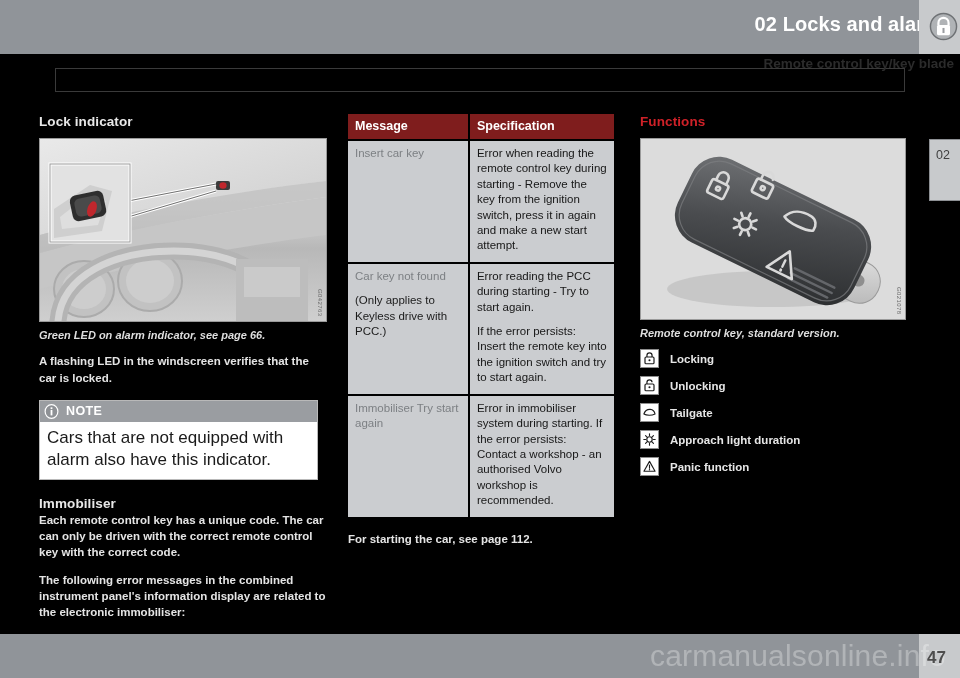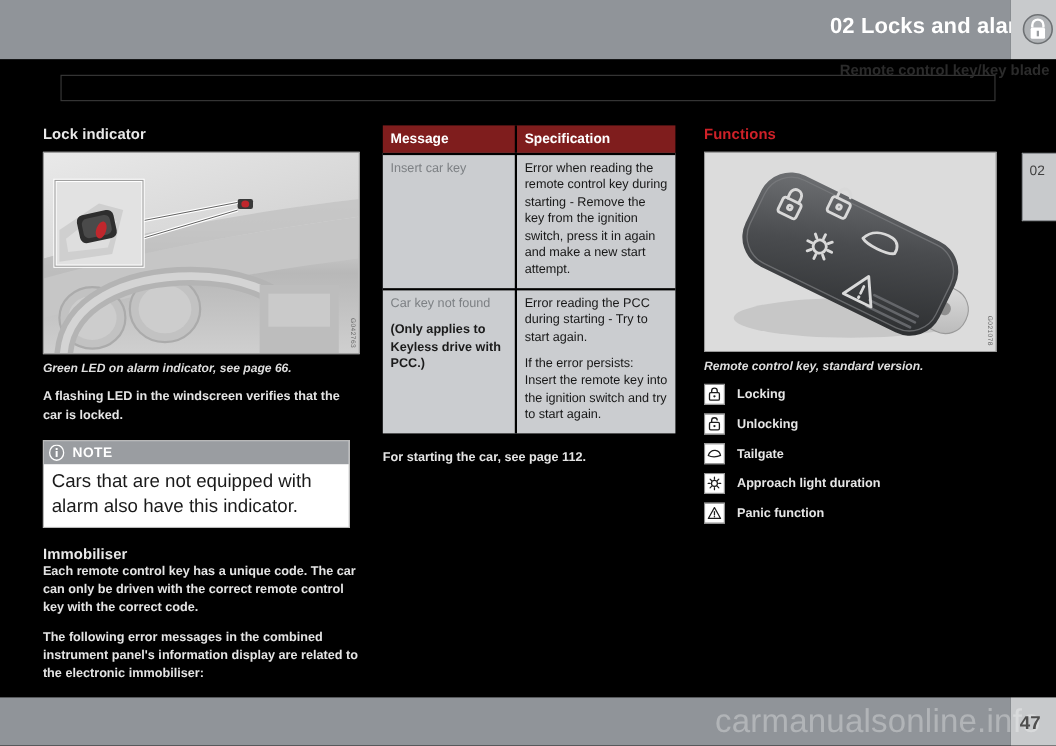--- a/index.html
+++ b/index.html
@@ -201,21 +201,21 @@
     padding: 5px 7px 8px 7px;
     vertical-align: top;
     border-right: 2px solid #000000;
     border-top: 2px solid #000000;
   }
   #msg-table td:last-child { border-right: none; }
   #msg-table td.msg-cell { color: #7d8084; }
   #msg-table td.spec-cell { color: #171717; }
   #msg-table td p { margin: 0; }
   #msg-table td p + p { margin-top: 9px; }
-  #msg-table td.msg-cell p.sub { color: #1b1b1b; font-weight: bold; }
+  #msg-table td.msg-cell p.sub { color: #1b1b1b; }
 
   
   #func-list { margin-top: 7px; }
   .func-row {
     display: flex;
     align-items: center;
     height: 23px;
     margin-bottom: 4px;
   }
   .func-icon {
@@ -391,20 +391,28 @@
         <tr>
           <td class="msg-cell">
             <p>Car key not found</p>
             <p class="sub">(Only applies to Keyless drive with PCC.)</p>
           </td>
           <td class="spec-cell">
             <p>Error reading the PCC during starting - Try to start again.</p>
             <p>If the error persists: Insert the remote key into the ignition switch and try to start again.</p>
           </td>
         </tr>
+        <tr>
+          <td class="msg-cell">
+            <p>Immobiliser Try start again</p>
+          </td>
+          <td class="spec-cell">
+            <p>Error in immobiliser system during starting. If the error persists: Contact a workshop - an authorised Volvo workshop is recommended.</p>
+          </td>
+        </tr>
       </tbody>
     </table>
     <p class="body" style="margin-top:14px;">For starting the car, see page 112.</p>
   </div>
 
   <div class="column" id="col-right">
 
     <h2 class="section-head red">Functions</h2>
 
     <div class="photo" id="photo-key">

